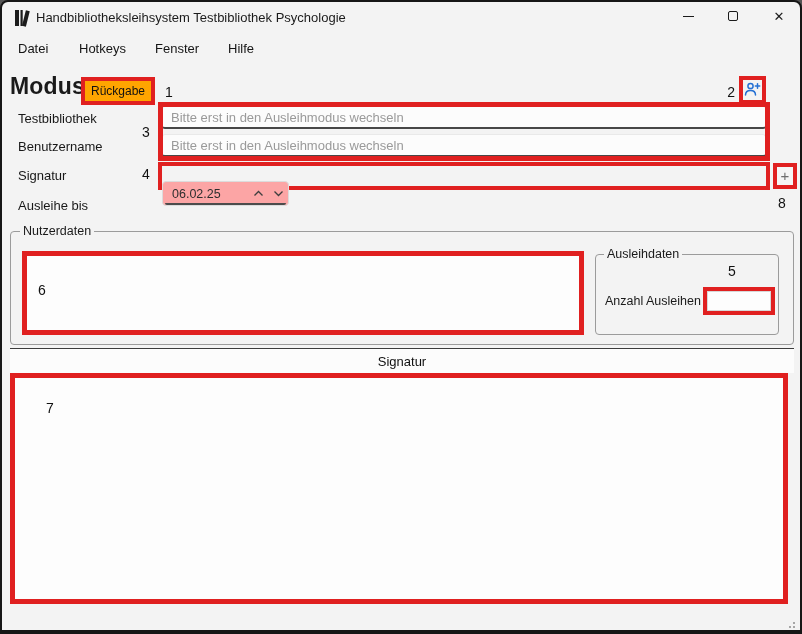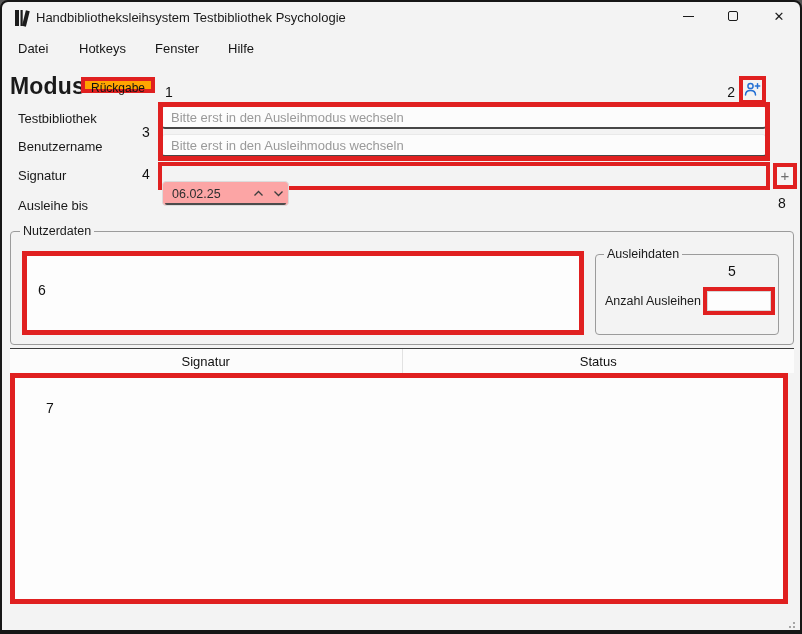--- a/index.html
+++ b/index.html
@@ -23,21 +23,21 @@
   
   .menu-item { top:38px; font-size:13px; line-height:17px; color:#151515; cursor:default; }
 
   
   .page-title { left:8px; top:71px; font-size:23px; font-weight:700; letter-spacing:0.2px; }
 
   .annbox { border:5px solid #e02020; }
   .annbox.thin { border-width:4px; }
   .annnum { font-size:14px; color:#111; }
 
-  .mode-btn-wrap { left:79px; top:75px; width:74px; height:16px; display:flex; }
+  .mode-btn-wrap { left:79px; top:75px; width:74px; height:28px; display:flex; }
   .mode-btn {
     flex:1; background:#ffa500; color:#111; border:none;
     font-family:inherit; font-size:12px; line-height:14px; padding:0; cursor:pointer;
   }
 
   .adduser-wrap { left:737px; top:74px; width:27px; height:28px; display:flex; align-items:center; justify-content:center; background:#f3f3f3; }
   .icon-btn { background:none; border:none; padding:0; cursor:pointer; display:flex; }
 
   
   .flabel { left:16px; font-size:13px; color:#181818; }
@@ -188,21 +188,20 @@
   <span class="abs gb-label gb2-label">Ausleihdaten</span>
   <span class="abs anzahl-label">Anzahl Ausleihen</span>
   <span class="abs annbox thin annbox5">
     <input class="anzahl-inp" readonly="" value="" style="">
   </span>
   <span class="abs annnum num5">5</span>
 
   <div class="abs tbl-topline"></div>
   <div class="abs tbl-header">
     <span class="tbl-h-cell">Signatur</span>
-    <span class="tbl-h-cell">Status</span>
   </div>
   <div class="abs annbox annbox7"></div>
   <span class="abs annnum num7">7</span>
 
   <span class="abs grip">
     <svg width="13" height="13" viewBox="0 0 13 13">
       <g fill="#a6a6a6">
         <rect x="10" y="2" width="2" height="2"></rect>
         <rect x="6" y="6" width="2" height="2"></rect>
           <rect x="10" y="6" width="2" height="2"></rect>

